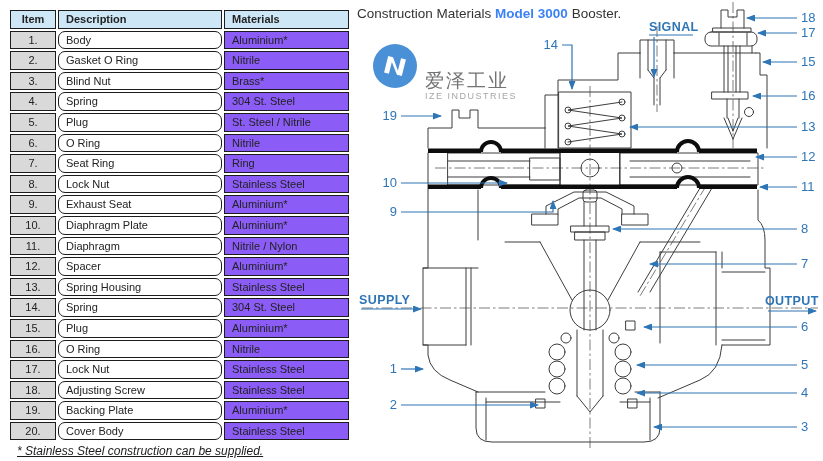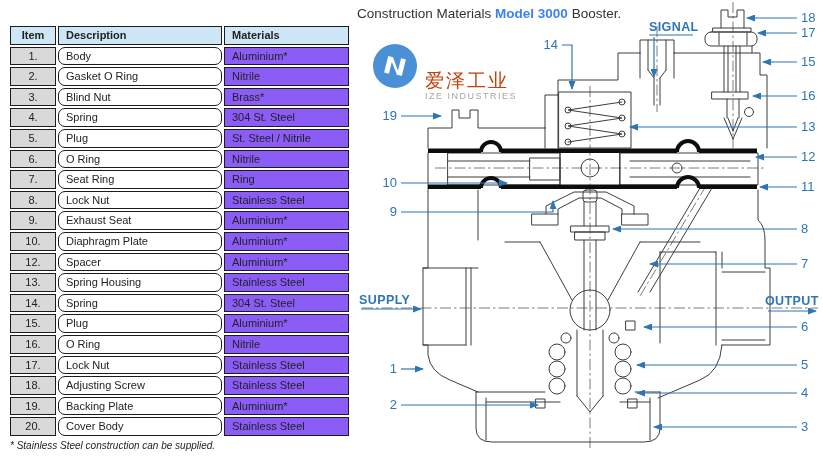--- a/index.html
+++ b/index.html
@@ -1,35 +1,35 @@
 <!DOCTYPE html>
 <html><head>
 <meta charset="utf-8">
 <style>
   html,body{margin:0;padding:0;background:#fff;}
   #canvas{position:relative;width:823px;height:461px;background:#fff;overflow:hidden;
           font-family:"Liberation Sans",sans-serif;color:#222;}
   
-  .left-col{position:absolute;left:8px;top:24px;width:341px;}
+  .left-col{position:absolute;left:8px;top:8px;width:341px;}
   table.parts{border-collapse:separate;border-spacing:2px;width:341px;table-layout:fixed;}
   table.parts th,table.parts td{border:1px solid #1c1c1c;height:16.6px;line-height:16.6px;
           font-size:11px;padding:0 0 0 7px;overflow:hidden;white-space:nowrap;}
   table.parts th{background:#cde7f6;font-weight:bold;text-align:left;}
   table.parts th.c-item,table.parts td.c-item{text-align:center;padding:0;}
   td.c-item{background:#d9d9d9;}
   td.c-desc{background:#ffffff;border-radius:7px;}
   td.c-mat{background:#8b5cf6;}
-  .footnote{font-size:10px;font-style:italic;color:#1c1c1c;margin:2px 0 0 2px;}
+  .footnote{font-size:12px;font-style:italic;color:#1c1c1c;margin:2px 0 0 9px;text-decoration:underline;}
   
   .title{position:absolute;left:357px;top:6px;font-size:13.5px;color:#333;white-space:nowrap;}
   .title .model{color:#3b82f6;font-weight:bold;}
   
   .logo{position:absolute;left:372px;top:31px;display:flex;align-items:center;}
   .logo-text{margin-left:7px;}
-  .logo-cn{font-size:19px;color:#c2410c;letter-spacing:2px;line-height:20px;margin-top:40px;}
+  .logo-cn{font-size:19px;color:#737373;letter-spacing:2px;line-height:20px;margin-top:40px;}
   .logo-en{font-size:9px;color:#a5a5a5;letter-spacing:1.5px;line-height:10px;}
   
   svg#diagram{position:absolute;left:0;top:0;}
   .art{stroke:#3d3d3d;stroke-width:1;fill:none;stroke-linejoin:round;stroke-linecap:round;}
   .band{fill:#0d0d0d;stroke:none;}
   .bump{stroke:#0d0d0d;stroke-width:4;fill:none;}
   .cl{stroke:#5a5a5a;stroke-width:0.8;fill:none;stroke-dasharray:11 3 2.5 3;}
   .blueline{stroke:#2e75b6;stroke-width:1.2;fill:none;}
   .callout-text{fill:#2e75b6;font-size:13px;font-family:"Liberation Sans",sans-serif;}
   .port-text{fill:#2e75b6;font-size:12.5px;font-weight:bold;letter-spacing:0.4px;
@@ -97,20 +97,25 @@
           </tr>
           <tr>
             <td class="c-item">9.</td>
             <td class="c-desc">Exhaust Seat</td>
             <td class="c-mat">Aluminium*</td>
           </tr>
           <tr>
             <td class="c-item">10.</td>
             <td class="c-desc">Diaphragm Plate</td>
             <td class="c-mat">Aluminium*</td>
+          </tr>
+          <tr>
+            <td class="c-item">11.</td>
+            <td class="c-desc">Diaphragm</td>
+            <td class="c-mat">Nitrile / Nylon</td>
           </tr>
           <tr>
             <td class="c-item">12.</td>
             <td class="c-desc">Spacer</td>
             <td class="c-mat">Aluminium*</td>
           </tr>
           <tr>
             <td class="c-item">13.</td>
             <td class="c-desc">Spring Housing</td>
             <td class="c-mat">Stainless Steel</td>

